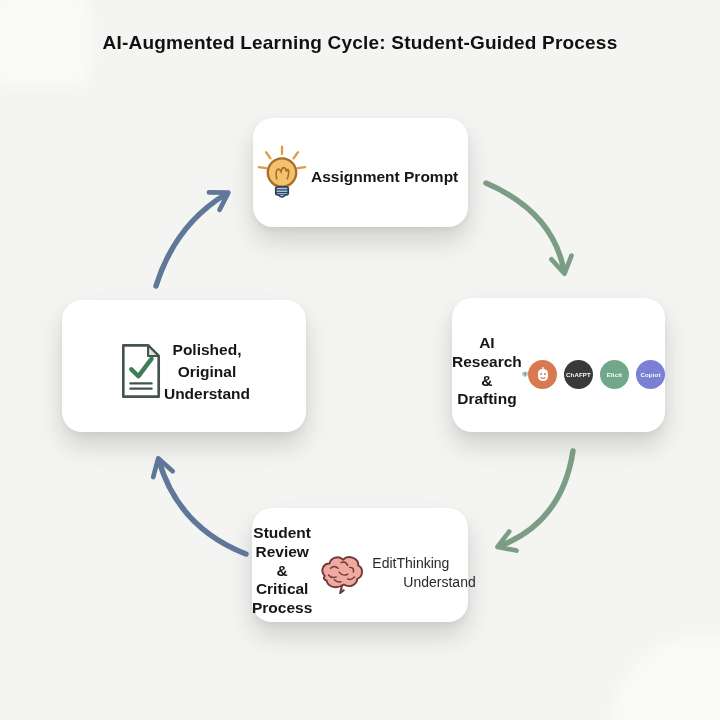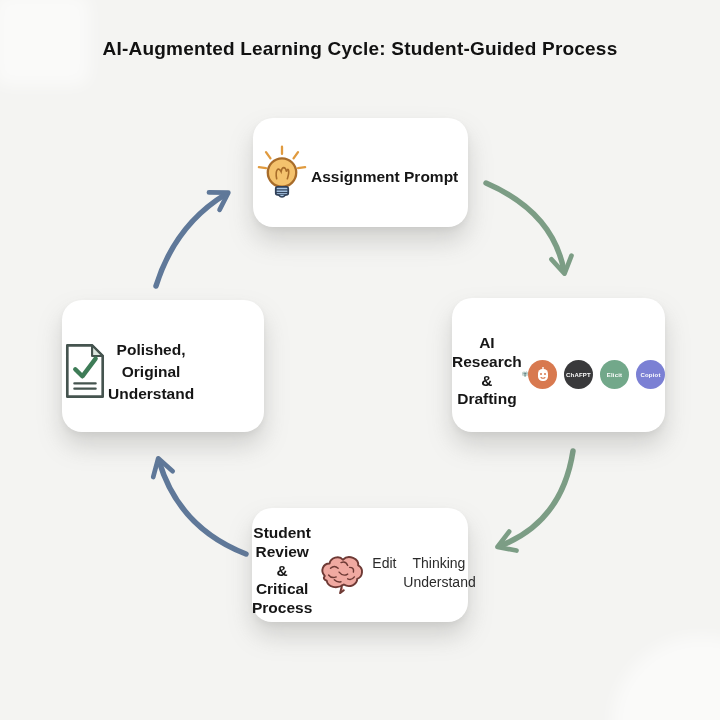--- a/index.html
+++ b/index.html
@@ -10,42 +10,42 @@
     position:relative;
     width:720px; height:720px;
     overflow:hidden;
     color:#141414;
   }
   .bg-patch { position:absolute; background:rgba(255,255,255,.55); filter:blur(8px); }
   .bg-patch.tl { left:-6px; top:-6px; width:96px; height:92px; border-radius:14px; }
   .bg-patch.br { left:612px; top:636px; width:180px; height:175px; border-radius:50%; }
 
   .page-title {
-    position:absolute; left:0; top:38px; width:720px;
+    position:absolute; left:0; top:32px; width:720px;
     text-align:center; font-size:19px; font-weight:bold;
     letter-spacing:.2px; color:#111;
   }
 
   .card {
     position:absolute; background:#ffffff; border-radius:20px;
     box-shadow:0 14px 24px rgba(120,120,115,.28), 0 3px 6px rgba(0,0,0,.05);
     display:flex; flex-direction:row; align-items:center;
   }
   .card-top    { left:253px; top:118px; width:215px; height:109px; padding-top:8px; }
   .card-right  { left:452px; top:298px; width:213px; height:134px; padding-top:13px; }
   .card-bottom { left:252px; top:508px; width:216px; height:114px; padding-top:12px; }
-  .card-left   { left:62px;  top:300px; width:202px; height:132px; padding-top:9px; }
+  .card-left   { left:62px;  top:300px; width:244px; height:132px; padding-top:9px;justify-content:center; }
 
   .card-label { font-size:15.5px; font-weight:bold; color:#161616; text-align:center; line-height:1.22; }
   .card-top .card-label { margin-top:2px; }
   .card-left .card-label { line-height:1.4; margin-top:3px; }
 
   .kw-area { display:flex; align-items:flex-start; margin-top:8px; margin-left:6px; }
   .kw-text { margin-left:8px; font-size:14px; color:#2a2a2a; }
-  .kw-row1 { display:flex; gap:16px; line-height:19px; }
+  .kw-row1 { display:flex; line-height:19px; }
   .kw-row2 { padding-left:31px; line-height:19px; }
 
   .badge-row { display:flex; gap:7px; margin-top:6px; align-items:center; }
   .badge {
     width:29px; height:29px; border-radius:50%;
     display:flex; align-items:center; justify-content:center;
     color:#fff; font-size:6px; font-weight:bold; letter-spacing:.2px;
   }
 
   .arrows-layer { position:absolute; left:0; top:0; }

